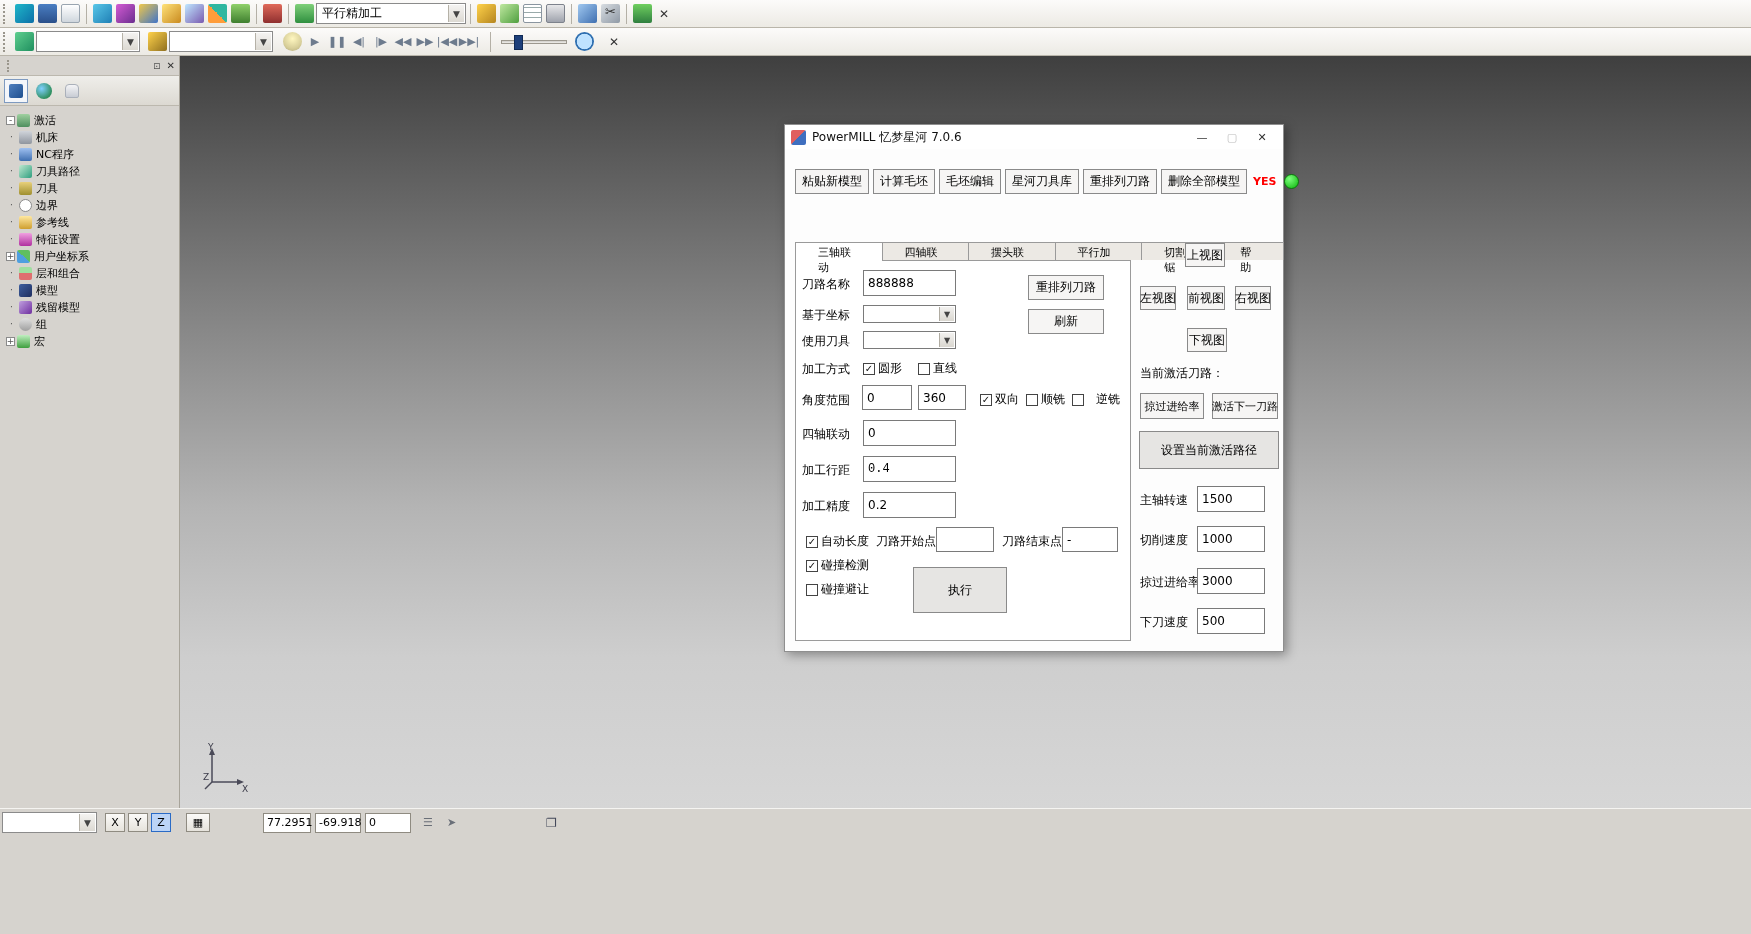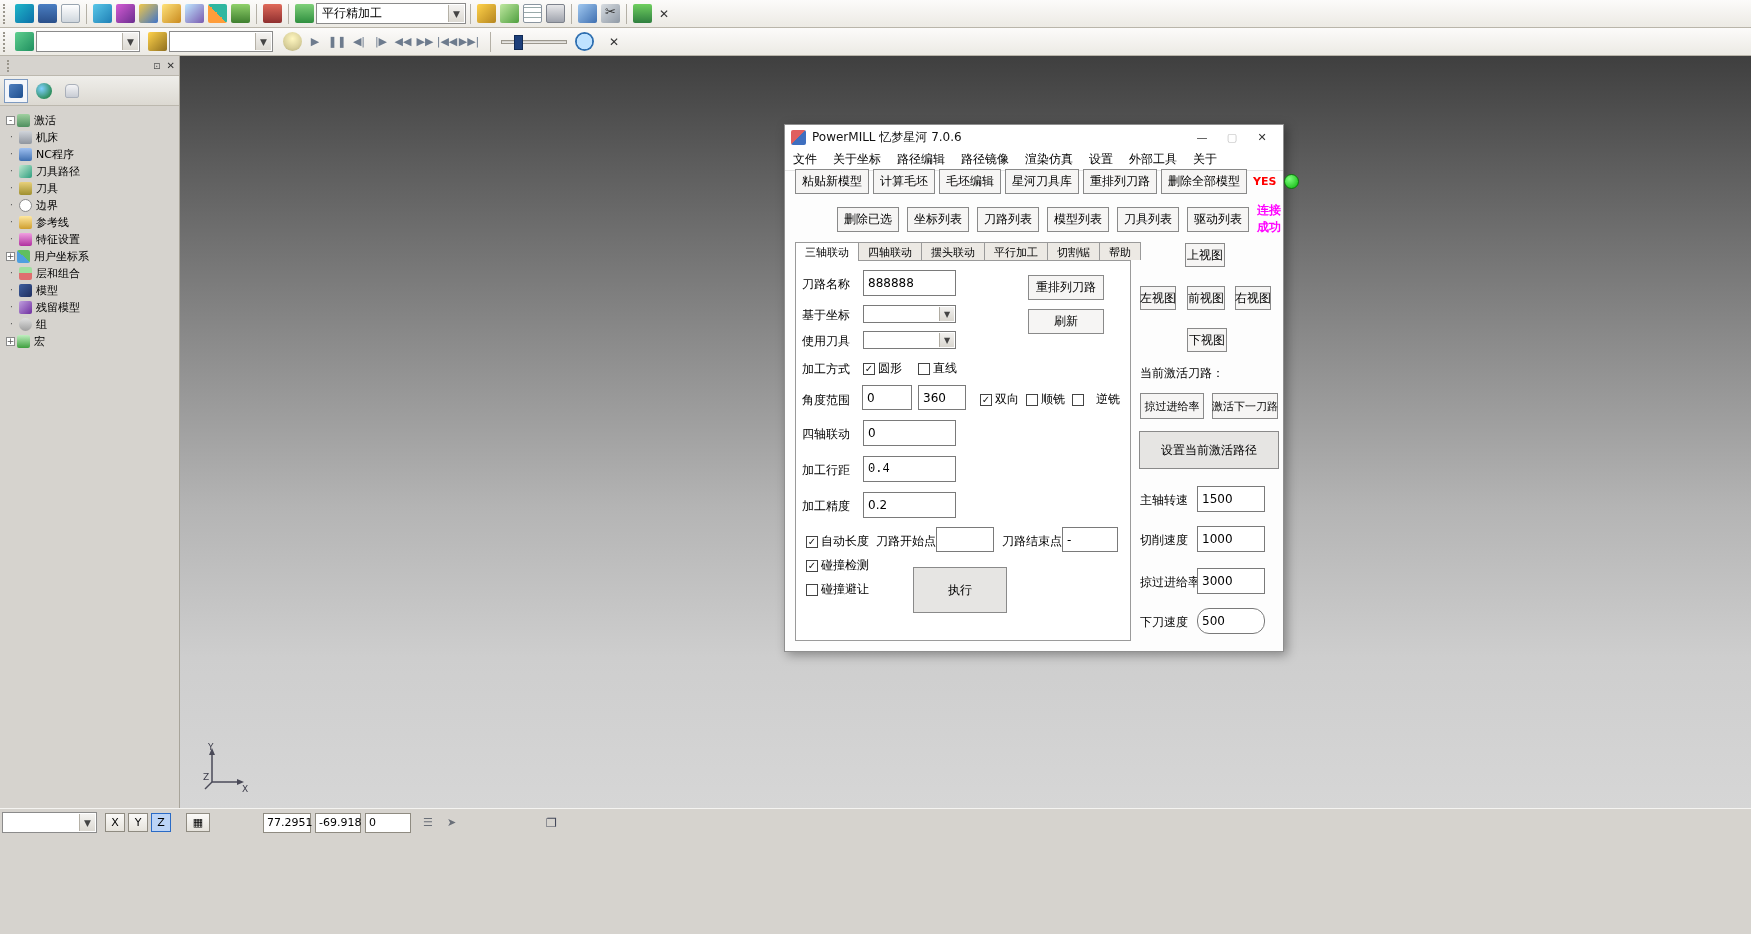--- a/index.html
+++ b/index.html
@@ -46,21 +46,21 @@
   #dlg-menubar { height:22px; display:flex; align-items:center; padding:0 8px; gap:16px; background:#fff; border-bottom:1px solid #e4e4e4; }
   .menu-item { font-size:12px; }
   .btn { background:#f6f5f4; border:1px solid #8a8a8a; font-size:12px; font-family:inherit; padding:0 6px; height:25px; display:inline-flex; align-items:center; justify-content:center; white-space:nowrap; }
   #dlg-row1 { position:absolute; left:10px; top:44px; display:flex; gap:4px; align-items:center; }
   #dlg-row2 { position:absolute; left:52px; top:77px; display:flex; gap:8px; align-items:center; }
   .yes-text { color:#f00; font-weight:bold; font-size:11px; margin-left:2px; }
   .green-dot { width:15px; height:15px; border-radius:50%; background:radial-gradient(circle at 35% 30%, #7dff7d, #0ab50a); border:1px solid #0a7a0a; margin-left:4px; }
   .conn-text { color:#ff00ff; font-weight:bold; font-size:12px; }
 
   #dlg-tabs { position:absolute; left:10px; top:117px; display:flex; }
-  .tab { border:1px solid #9a9a9a; border-bottom:none; padding:2px 9px; font-size:11px; background:#ece9e4; margin-right:-1px; height:18px; }
+  .tab { border:1px solid #9a9a9a; border-bottom:none; padding:2px 22px; font-size:11px; background:#ece9e4; margin-right:-1px; height:18px; }
   .tab.active { background:#fff; height:19px; position:relative; z-index:2; }
   #tab-panel { position:absolute; left:10px; top:135px; width:336px; height:381px; border:1px solid #9a9a9a; background:#fff; }
 
   .flabel { position:absolute; font-size:12px; }
   .tinput { position:absolute; background:#fff; border:1px solid #7a7a7a; font-family:inherit; font-size:12px; padding:0 4px; }
   .tselect { position:absolute; background:#fff; border:1px solid #7a7a7a; height:18px; }
   .tselect .arr { position:absolute; right:1px; top:1px; bottom:1px; width:15px; background:linear-gradient(#f2f1ef,#dad7d0); border-left:1px solid #b0aca2; display:flex; align-items:center; justify-content:center; font-size:8px; color:#444; }
   .cb { display:inline-flex; align-items:center; gap:3px; position:absolute; font-size:12px; }
   .cb .box { width:12px; height:12px; border:1px solid #444; background:#fff; display:flex; align-items:center; justify-content:center; font-size:10px; line-height:10px; color:#111; }
 
@@ -249,51 +249,32 @@
 </div>
 
 <div id="dialog">
   <div id="dlg-titlebar">
     <span style="width:15px;height:15px;background:linear-gradient(135deg,#e05f5f 50%,#3f6fbf 50%);display:inline-block;border-radius:2px;"></span>
     <span id="dlg-title">PowerMILL 忆梦星河  7.0.6</span>
     <span class="cap-btn">—</span>
     <span class="cap-btn" style="color:#bbb;">▢</span>
     <span class="cap-btn">✕</span>
   </div>
-  <div id="dlg-menubar">
-    <span class="menu-item">文件</span>
-    <span class="menu-item">关于坐标</span>
-    <span class="menu-item">路径编辑</span>
-    <span class="menu-item">路径镜像</span>
-    <span class="menu-item">渲染仿真</span>
-    <span class="menu-item">设置</span>
-    <span class="menu-item">外部工具</span>
-    <span class="menu-item">关于</span>
-  </div>
 
   <div id="dlg-row1">
     <button class="btn">粘贴新模型</button>
     <button class="btn">计算毛坯</button>
     <button class="btn">毛坯编辑</button>
     <button class="btn">星河刀具库</button>
     <button class="btn">重排列刀路</button>
     <button class="btn">删除全部模型</button>
     <span class="yes-text">YES</span>
     <span class="green-dot"></span>
   </div>
 
-  <div id="dlg-row2">
-    <button class="btn">删除已选</button>
-    <button class="btn">坐标列表</button>
-    <button class="btn">刀路列表</button>
-    <button class="btn">模型列表</button>
-    <button class="btn">刀具列表</button>
-    <button class="btn">驱动列表</button>
-    <span class="conn-text">连接成功</span>
-  </div>
 
   <div id="dlg-tabs">
     <span class="tab active">三轴联动</span>
     <span class="tab">四轴联动</span>
     <span class="tab">摆头联动</span>
     <span class="tab">平行加工</span>
     <span class="tab">切割锯</span>
     <span class="tab">帮助</span>
   </div>
 
@@ -380,21 +361,21 @@
   <button class="btn" style="position:absolute; left:427px; top:268px; width:66px; height:26px; font-size:11px;">激活下一刀路</button>
   <button id="set-active-btn">设置当前激活路径</button>
 
   <span class="side-label" style="left:355px; top:367px;">主轴转速</span>
   <input class="tinput param-input" style="left: 412px; top: 361px;" value="1500">
   <span class="side-label" style="left:355px; top:407px;">切削速度</span>
   <input class="tinput param-input" style="left: 412px; top: 401px;" value="1000">
   <span class="side-label" style="left:355px; top:449px;">掠过进给率</span>
   <input class="tinput param-input" style="left: 412px; top: 443px;" value="3000">
   <span class="side-label" style="left:355px; top:489px;">下刀速度</span>
-  <input class="tinput param-input" style="left: 412px; top: 483px; border-radius: 12px;" value="500">
+  <input class="tinput param-input" style="left: 412px; top: 483px;" value="500">
 </div>
 
 <div id="status-bar">
   <div class="tb-dd" style="width:95px; margin-left:2px;">
     <span></span>
     <span class="arr">▼</span>
   </div>
   <span class="sb-btn" style="margin-left:8px;">X</span>
   <span class="sb-btn">Y</span>
   <span class="sb-btn active-z">Z</span>

